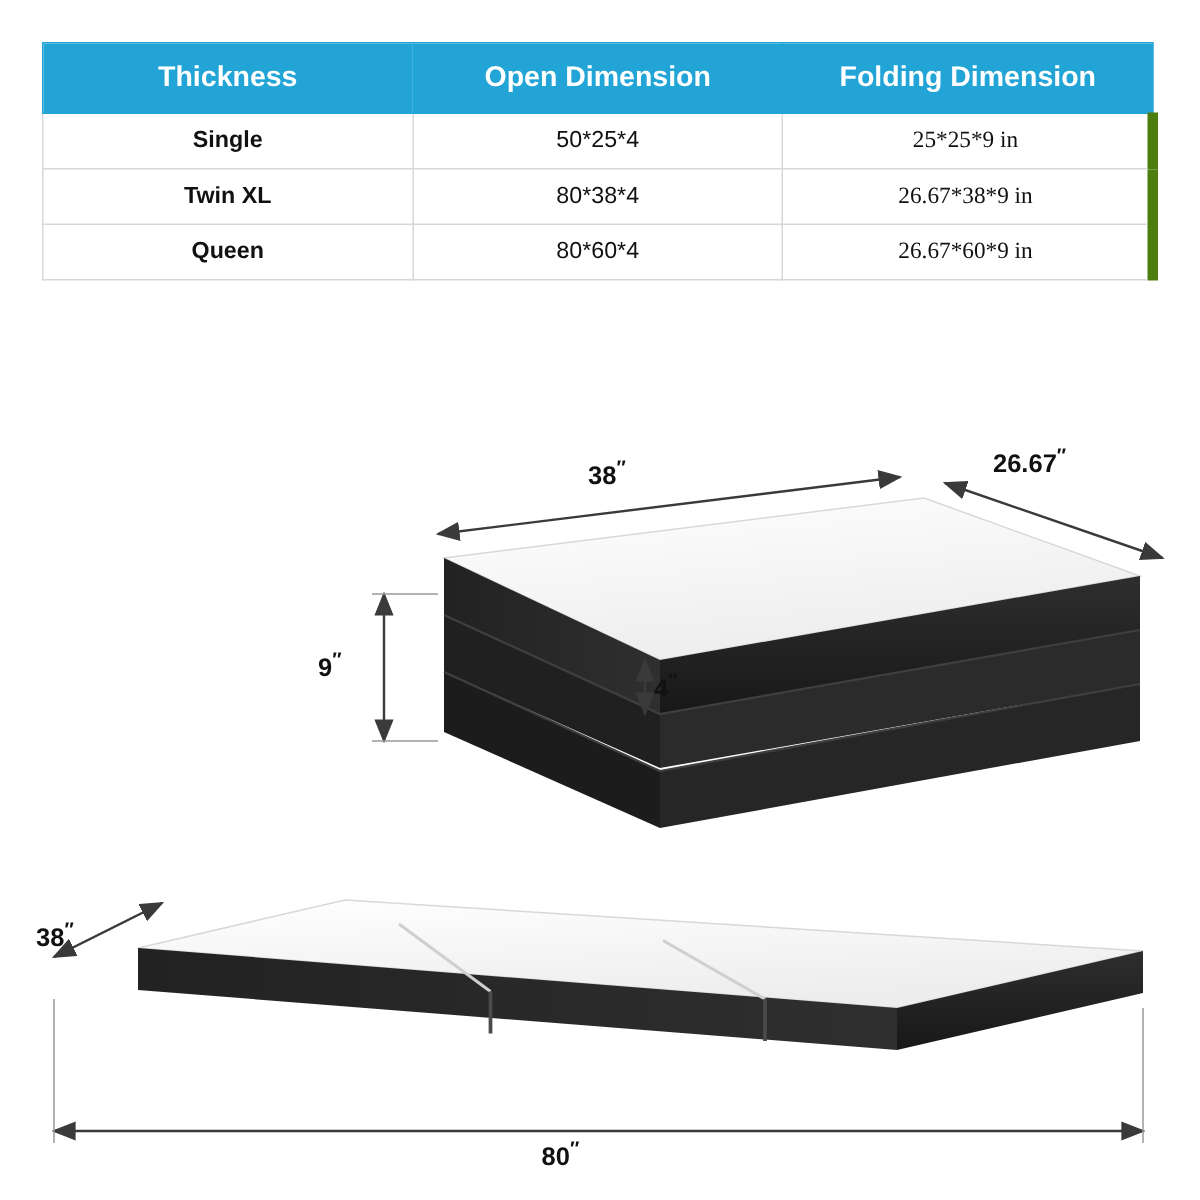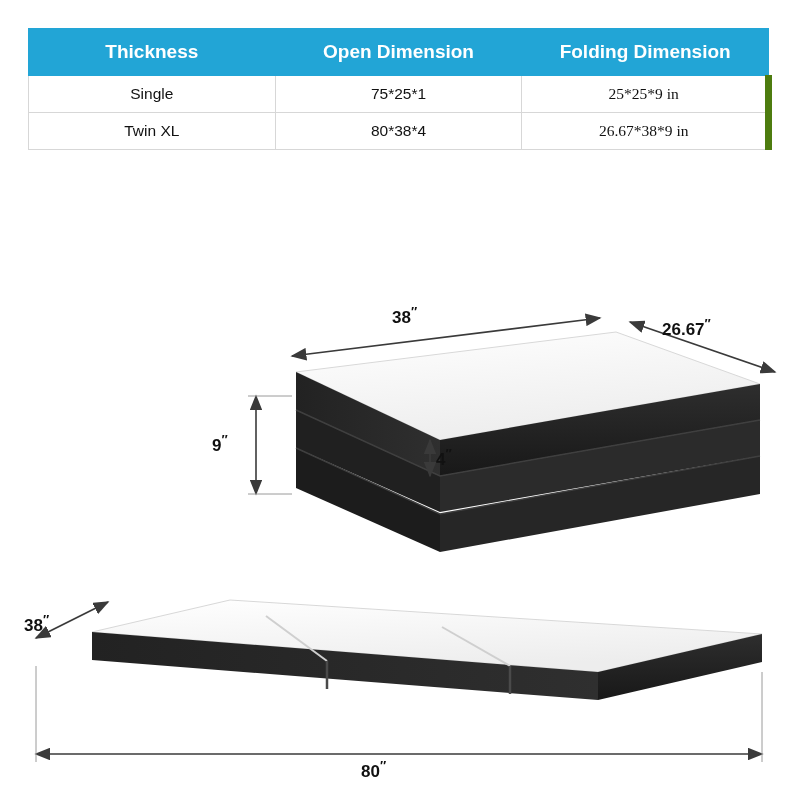--- a/index.html
+++ b/index.html
@@ -35,21 +35,21 @@
   }
   #spec-table td {
     font-size: 15.5px;
     color: #111111;
     text-align: center;
     padding: 9px 4px;
     border: 1px solid #d7d7d7;
     border-bottom: 1px solid #d7d7d7;
   }
   #spec-table td.col-thickness {
-    font-weight: normal;
+    font-weight: bold;
   }
   #spec-table tr td:first-child { border-left: 1px solid #d7d7d7; }
   #spec-table tr td:last-child { border-right: 7px solid #4d7c0f; font-family: Liberation Serif, serif; }
 
   
   .diagram {
     position: absolute;
     left: 0;
     top: 280px;
     width: 704px;
@@ -81,27 +81,32 @@
   <thead>
     <tr>
       <th>Thickness</th>
       <th>Open Dimension</th>
       <th>Folding Dimension</th>
     </tr>
   </thead>
   <tbody>
     <tr>
       <td class="col-thickness">Single</td>
-      <td>75*25*1</td>
+      <td>50*25*4</td>
       <td>25*25*9 in</td>
     </tr>
     <tr>
       <td class="col-thickness">Twin XL</td>
       <td>80*38*4</td>
       <td>26.67*38*9 in</td>
+    </tr>
+    <tr>
+      <td class="col-thickness">Queen</td>
+      <td>80*60*4</td>
+      <td>26.67*60*9 in</td>
     </tr>
   </tbody>
 </table>
 
 <div class="diagram">
 
   <svg class="overlay" viewBox="0 0 800 520">
     <defs>
       <marker id="arrowEnd" markerWidth="10" markerHeight="8" refX="9" refY="4" orient="auto">
         <path d="M0,0 L10,4 L0,8 z" fill="#3a3a3a"></path>
@@ -168,21 +173,21 @@
     <line x1="36" y1="358" x2="108" y2="322" stroke="#3a3a3a" stroke-width="1.6" marker-start="url(#arrowStart)" marker-end="url(#arrowEnd)"></line>
 
     <line x1="36" y1="474" x2="762" y2="474" stroke="#3a3a3a" stroke-width="1.6" marker-start="url(#arrowStart)" marker-end="url(#arrowEnd)"></line>
     <line x1="36" y1="386" x2="36" y2="482" stroke="#9a9a9a" stroke-width="1"></line>
     <line x1="762" y1="392" x2="762" y2="482" stroke="#9a9a9a" stroke-width="1"></line>
   </svg>
 
   <div class="dim-label" style="left:392px; top:24px;">
     <span>38</span><span class="unit">″</span>
   </div>
-  <div class="dim-label" style="left:662px; top:36px;">
+  <div class="dim-label" style="left:662px; top:16px;">
     <span>26.67</span><span class="unit">″</span>
   </div>
   <div class="dim-label" style="left:212px; top:152px;">
     <span>9</span><span class="unit">″</span>
   </div>
   <div class="dim-label" style="left:436px; top:166px;">
     <span>4</span><span class="unit">″</span>
   </div>
   <div class="dim-label" style="left:24px; top:332px;">
     <span>38</span><span class="unit">″</span>

